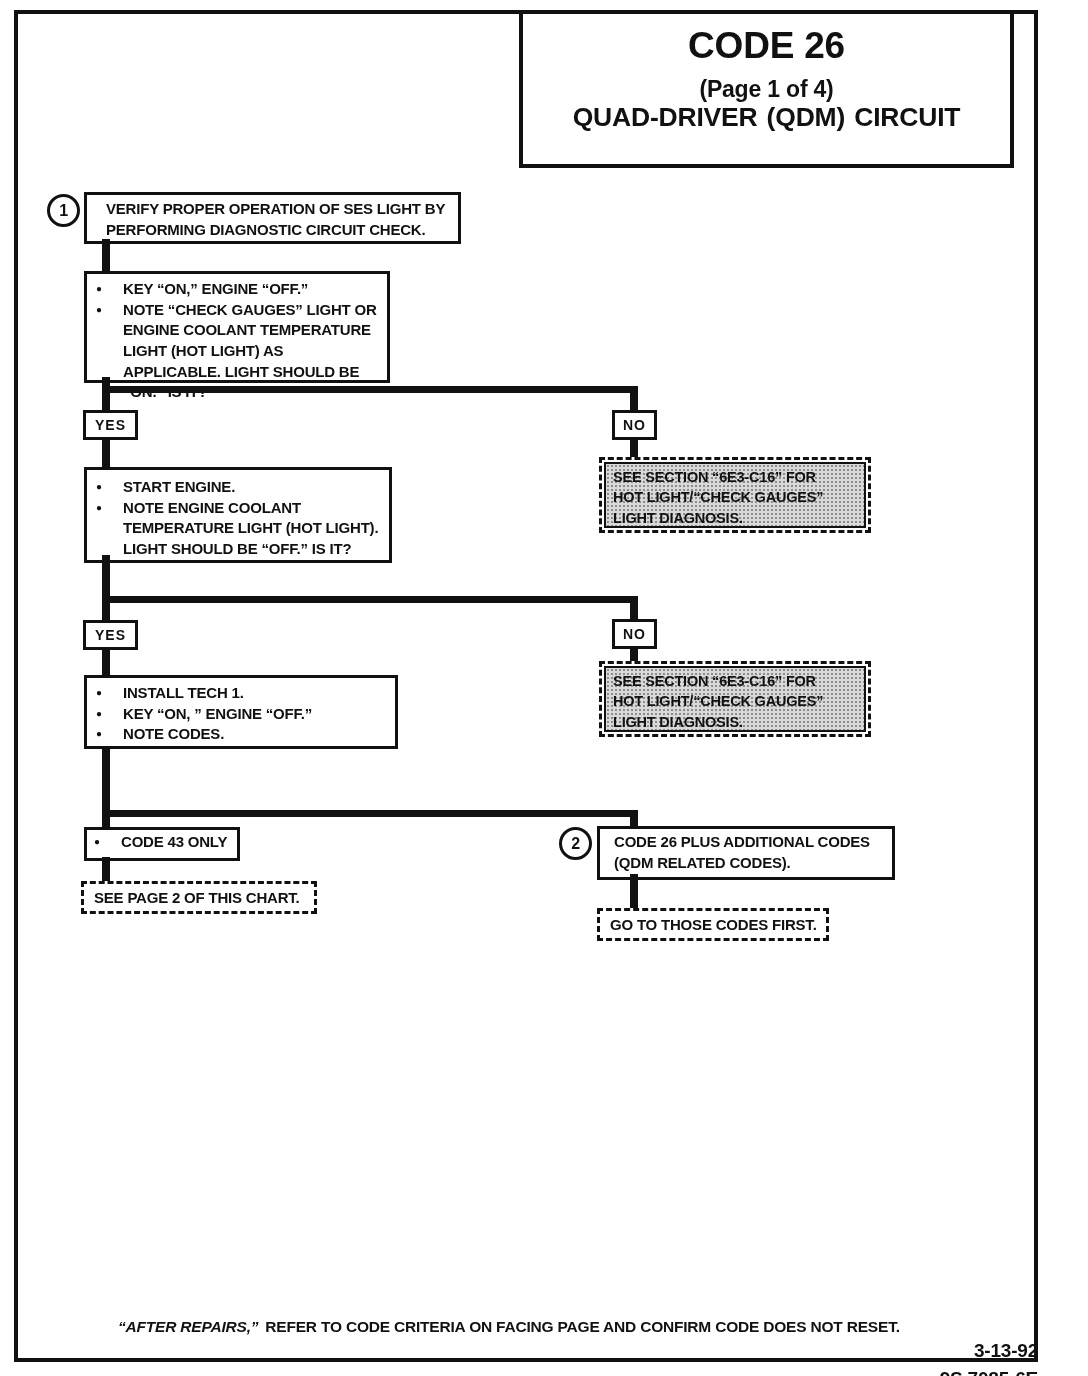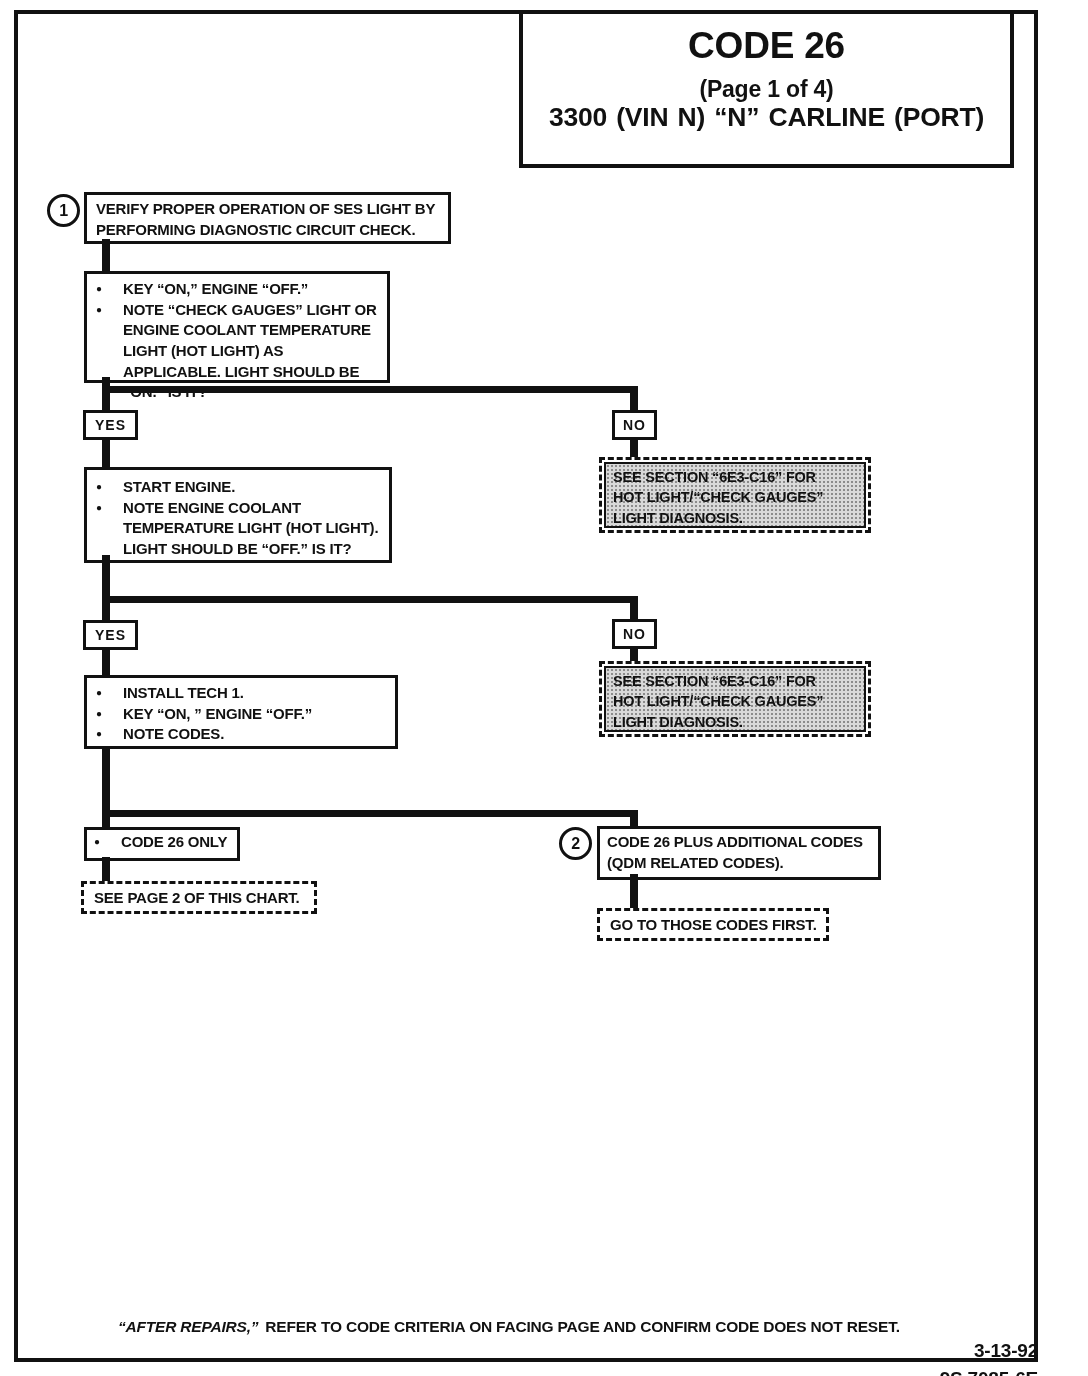--- a/index.html
+++ b/index.html
@@ -11,21 +11,21 @@
   .abs{position:absolute;}
   .ink{background:#111;}
   #page-frame{left:14px;top:10px;width:1016px;height:1344px;border:4px solid #111;}
   
   #title-block{left:519px;top:10px;width:487px;height:150px;border:4px solid #111;background:#fff;text-align:center;}
   .t-code{font-size:37px;line-height:1.1;margin-top:12px;}
   .t-page{font-size:23px;line-height:1.15;margin-top:9px;}
   .t-sub{font-size:26.5px;line-height:1.15;word-spacing:2px;}
   
   .node{border:3px solid #111;background:#fff;font-size:15px;line-height:1.38;}
-  .pad{padding:4px 8px 4px 9px;}
+  .pad{padding:4px 8px 4px 19px;}
   
   .brow{display:flex;align-items:flex-start;}
   .dot{flex:none;width:27px;font-size:10px;padding-top:3px;text-align:left;padding-left:3px;}
   .btext{flex:1;}
   
   .yn{border:3px solid #111;background:#fff;font-size:14px;display:flex;align-items:center;justify-content:center;letter-spacing:1px;}
   
   .badge{border:3px solid #111;border-radius:50%;background:#fff;display:flex;align-items:center;justify-content:center;font-size:16px;}
   
   .shaded-outer{border:3px dashed #111;background:#fff;padding:2px;}
@@ -50,21 +50,21 @@
 </head>
 <body>
 
 <div id="page">
 
   <div id="page-frame" class="abs"></div>
 
   <div id="title-block" class="abs">
     <div class="t-code">CODE 26</div>
     <div class="t-page">(Page 1 of 4)</div>
-    <div class="t-sub">3300 (VIN N) “N” CARLINE (PORT)</div>
+    <div class="t-sub">QUAD-DRIVER (QDM) CIRCUIT</div>
   </div>
 
   <div class="abs badge" style="left:47px;top:194px;width:27px;height:27px;">
     <span>1</span>
   </div>
   <div class="abs node pad" style="left:84px;top:192px;width:344px;height:38px;">
     <span>VERIFY PROPER OPERATION OF SES LIGHT BY PERFORMING DIAGNOSTIC CIRCUIT CHECK.</span>
   </div>
 
   <div class="abs ink vline" style="left:102px;top:239px;height:32px;"></div>
@@ -148,34 +148,34 @@
     </div>
   </div>
 
   <div class="abs ink vline" style="left:102px;top:746px;height:81px;"></div>
   <div class="abs ink hline" style="left:102px;top:810px;width:536px;"></div>
   <div class="abs ink vline" style="left:630px;top:810px;height:17px;"></div>
 
   <div class="abs node" style="left:84px;top:827px;width:142px;height:24px;padding:2px 4px;">
     <div class="brow">
       <span class="dot">●</span>
-      <span class="btext">CODE 26 ONLY</span>
+      <span class="btext">CODE 43 ONLY</span>
     </div>
   </div>
 
   <div class="abs ink vline" style="left:102px;top:857px;height:24px;"></div>
 
   <div class="abs dashed" style="left:81px;top:881px;width:220px;height:27px;">
     <span>SEE PAGE 2 OF THIS CHART.</span>
   </div>
 
   <div class="abs badge" style="left:559px;top:827px;width:27px;height:27px;">
     <span>2</span>
   </div>
-  <div class="abs node" style="left:597px;top:826px;width:264px;height:42px;padding:3px 7px;">
+  <div class="abs node" style="left:597px;top:826px;width:264px;height:42px;padding:3px 14px;">
     <span>CODE 26 PLUS ADDITIONAL CODES (QDM RELATED CODES).</span>
   </div>
 
   <div class="abs ink vline" style="left:630px;top:874px;height:34px;"></div>
 
   <div class="abs dashed" style="left:597px;top:908px;width:216px;height:27px;">
     <span>GO TO THOSE CODES FIRST.</span>
   </div>
 
   <div id="footer-note" class="abs">

